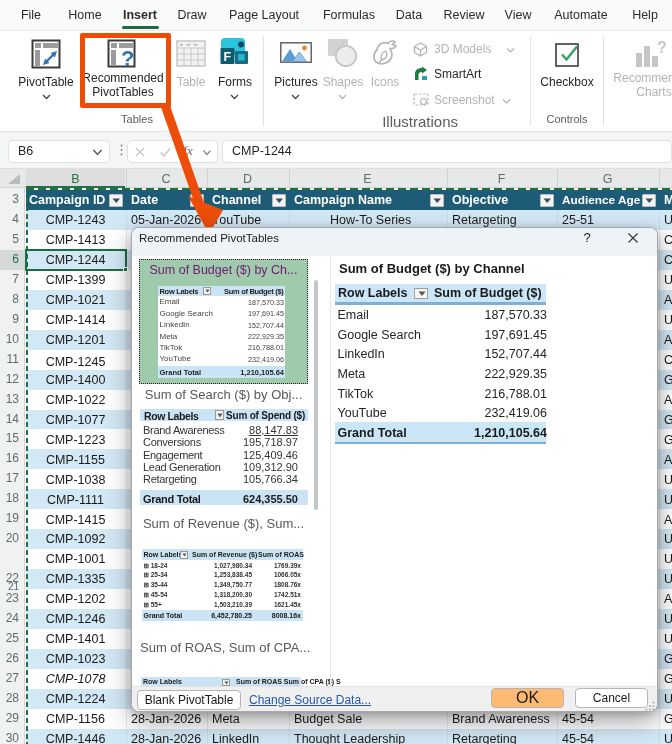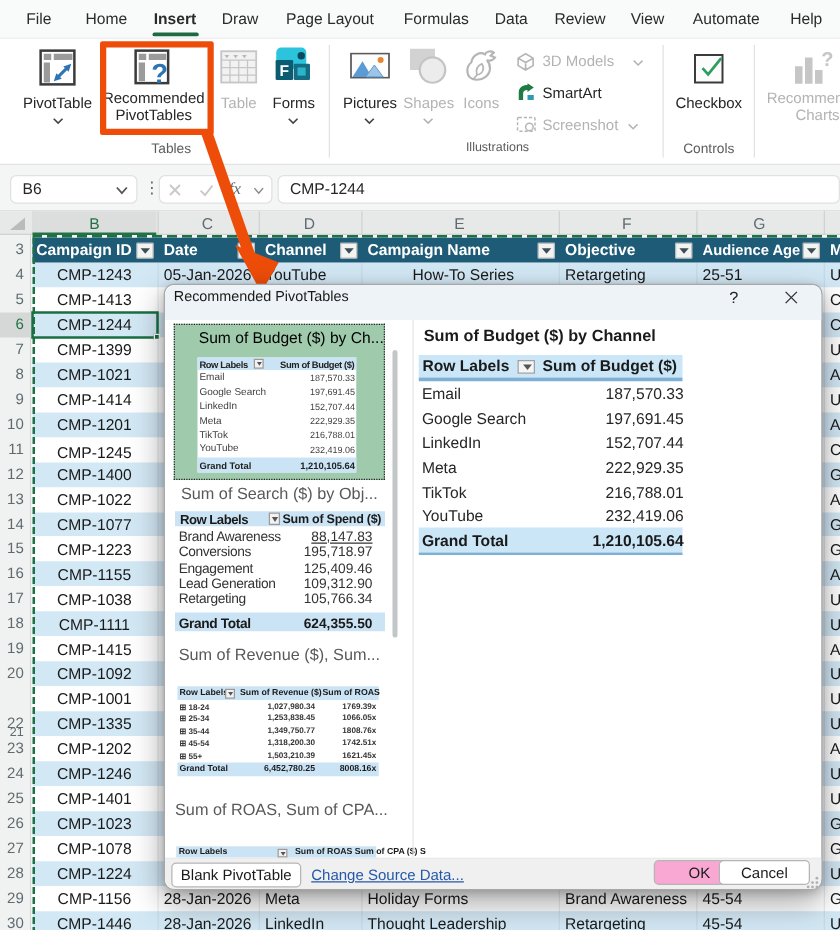--- a/index.html
+++ b/index.html
@@ -19,21 +19,21 @@
 <div class="abs" style="left:404px;top:8px;width:120px;text-align:center;font-size:12.5px;color:#2b2b2b;">Review</div>
 <div class="abs" style="left:458px;top:8px;width:120px;text-align:center;font-size:12.5px;color:#2b2b2b;">View</div>
 <div class="abs" style="left:521px;top:8px;width:120px;text-align:center;font-size:12.5px;color:#2b2b2b;">Automate</div>
 <div class="abs" style="left:585px;top:8px;width:120px;text-align:center;font-size:12.5px;color:#2b2b2b;">Help</div>
 <div class="abs" style="left:122px;top:26px;width:37px;height:3px;background:#1e6b43;border-radius:2px;"></div>
 <div class="abs" style="left:0;top:30px;width:672px;height:102px;background:#ffffff;border-bottom:1px solid #e4e4e4;border-top:1px solid #ececec;"></div>
 <div class="abs" style="left:263px;top:36px;width:1px;height:90px;background:#e2e2e2;"></div>
 <div class="abs" style="left:530px;top:36px;width:1px;height:90px;background:#e2e2e2;"></div>
 <div class="abs" style="left:603px;top:36px;width:1px;height:90px;background:#e2e2e2;"></div>
 <div class="abs" style="left:77px;top:113px;width:120px;text-align:center;font-size:11px;color:#5c5c5c;">Tables</div>
-<div class="abs" style="left:338px;top:113px;width:120px;text-align:center;font-size:10px;color:#5c5c5c;">Illustrations</div>
+<div class="abs" style="left:338px;top:113px;width:120px;text-align:right;font-size:15px;color:#5c5c5c;">Illustrations</div>
 <div class="abs" style="left:507px;top:113px;width:120px;text-align:center;font-size:11px;color:#5c5c5c;">Controls</div>
 <svg class="abs" style="left:31px;top:39px;" width="31" height="31" viewBox="0 0 31 31">
 <rect x="1.5" y="1.5" width="27" height="27" fill="none" stroke="#3b3b3b" stroke-width="2"></rect>
 <rect x="4" y="4" width="6" height="5" fill="#9b9b9b"></rect>
 <rect x="12" y="4" width="15" height="5" fill="#9b9b9b"></rect>
 <rect x="4" y="11" width="5" height="16" fill="#9b9b9b"></rect>
 <line x1="15.5" y1="22.5" x2="22.5" y2="15.5" stroke="#2e74b5" stroke-width="2.4"></line>
 <path d="M26 12 L23.9 18.4 L19.6 14.1 z" fill="#2e74b5"></path>
 <path d="M12 26 L14.1 19.6 L18.4 23.9 z" fill="#2e74b5"></path>
 </svg>
@@ -323,32 +323,32 @@
 <div class="abs" style="left:26px;top:472.5px;width:99px;text-align:center;font-size:12.5px;color:#1a1a1a;">CMP-1038</div>
 <div class="abs" style="left:26px;top:492.5px;width:99px;text-align:center;font-size:12.5px;color:#1a1a1a;">CMP-1111</div>
 <div class="abs" style="left:26px;top:512.5px;width:99px;text-align:center;font-size:12.5px;color:#1a1a1a;">CMP-1415</div>
 <div class="abs" style="left:26px;top:532.4px;width:99px;text-align:center;font-size:12.5px;color:#1a1a1a;">CMP-1092</div>
 <div class="abs" style="left:26px;top:552.4px;width:99px;text-align:center;font-size:12.5px;color:#1a1a1a;">CMP-1001</div>
 <div class="abs" style="left:26px;top:572.3px;width:99px;text-align:center;font-size:12.5px;color:#1a1a1a;">CMP-1335</div>
 <div class="abs" style="left:26px;top:592.2px;width:99px;text-align:center;font-size:12.5px;color:#1a1a1a;">CMP-1202</div>
 <div class="abs" style="left:26px;top:612.2px;width:99px;text-align:center;font-size:12.5px;color:#1a1a1a;">CMP-1246</div>
 <div class="abs" style="left:26px;top:632.2px;width:99px;text-align:center;font-size:12.5px;color:#1a1a1a;">CMP-1401</div>
 <div class="abs" style="left:26px;top:652.1px;width:99px;text-align:center;font-size:12.5px;color:#1a1a1a;">CMP-1023</div>
-<div class="abs" style="left:26px;top:672.0px;width:99px;text-align:center;font-size:12.5px;color:#1a1a1a;">CMP-1078</div>
+<div class="abs" style="left:26px;top:672.0px;width:99px;text-align:center;font-size:12.5px;color:#1a1a1a;font-style:italic;">CMP-1078</div>
 <div class="abs" style="left:26px;top:692.0px;width:99px;text-align:center;font-size:12.5px;color:#1a1a1a;">CMP-1224</div>
 <div class="abs" style="left:26px;top:712.0px;width:99px;text-align:center;font-size:12.5px;color:#1a1a1a;">CMP-1156</div>
 <div class="abs" style="left:26px;top:731.9px;width:99px;text-align:center;font-size:12.5px;color:#1a1a1a;">CMP-1446</div>
 <div class="abs" style="left:131px;top:213.2px;font-size:12.5px;color:#1a1a1a;white-space:nowrap;">05-Jan-2026</div>
 <div class="abs" style="left:212px;top:213.2px;font-size:12.5px;color:#1a1a1a;white-space:nowrap;">YouTube</div>
 <div class="abs" style="left:294px;top:213.2px;font-size:12.5px;color:#1a1a1a;white-space:nowrap;margin-left:36px;">How-To Series</div>
 <div class="abs" style="left:452px;top:213.2px;font-size:12.5px;color:#1a1a1a;white-space:nowrap;">Retargeting</div>
 <div class="abs" style="left:562px;top:213.2px;font-size:12.5px;color:#1a1a1a;white-space:nowrap;">25-51</div>
 <div class="abs" style="left:131px;top:712.0px;font-size:12.5px;color:#1a1a1a;white-space:nowrap;">28-Jan-2026</div>
 <div class="abs" style="left:212px;top:712.0px;font-size:12.5px;color:#1a1a1a;white-space:nowrap;">Meta</div>
-<div class="abs" style="left:294px;top:712.0px;font-size:12.5px;color:#1a1a1a;white-space:nowrap;">Holiday Forms</div>
+<div class="abs" style="left:294px;top:712.0px;font-size:12.5px;color:#1a1a1a;white-space:nowrap;">Budget Sale</div>
 <div class="abs" style="left:452px;top:712.0px;font-size:12.5px;color:#1a1a1a;white-space:nowrap;">Brand Awareness</div>
 <div class="abs" style="left:562px;top:712.0px;font-size:12.5px;color:#1a1a1a;white-space:nowrap;">45-54</div>
 <div class="abs" style="left:131px;top:731.9px;font-size:12.5px;color:#1a1a1a;white-space:nowrap;">28-Jan-2026</div>
 <div class="abs" style="left:212px;top:731.9px;font-size:12.5px;color:#1a1a1a;white-space:nowrap;">LinkedIn</div>
 <div class="abs" style="left:294px;top:731.9px;font-size:12.5px;color:#1a1a1a;white-space:nowrap;">Thought Leadership</div>
 <div class="abs" style="left:452px;top:731.9px;font-size:12.5px;color:#1a1a1a;white-space:nowrap;">Retargeting</div>
 <div class="abs" style="left:562px;top:731.9px;font-size:12.5px;color:#1a1a1a;white-space:nowrap;">45-54</div>
 <div class="abs" style="left:664px;top:213.2px;font-size:12.5px;color:#1a1a1a;">U</div>
 <div class="abs" style="left:664px;top:233.1px;font-size:12.5px;color:#1a1a1a;">C</div>
 <div class="abs" style="left:664px;top:253.1px;font-size:12.5px;color:#1a1a1a;">C</div>
@@ -384,21 +384,21 @@
 <path d="M38 96 L73 110 L59 134 z" fill="#ee4d09"></path>
 </svg>
 <div class="abs" style="left:131px;top:227px;width:527px;height:485px;background:#ffffff;border:1px solid #a8a8a8;border-radius:8px;box-shadow:0 10px 26px rgba(0,0,0,0.35), 0 2px 8px rgba(0,0,0,0.18);"></div>
 <div class="abs" style="left:132px;top:228px;width:525px;height:28px;background:#eef3f7;border-radius:8px 8px 0 0;"></div>
 <div class="abs" style="left:139px;top:232px;font-size:11.5px;color:#1a1a1a;">Recommended PivotTables</div>
 <div class="abs" style="left:577px;top:230px;width:20px;text-align:center;font-size:13px;color:#222;">?</div>
 <svg class="abs" style="left:627px;top:232px;" width="12" height="12">
     <path d="M1.5 1.5 L10.5 10.5 M10.5 1.5 L1.5 10.5" stroke="#333" stroke-width="1.1" fill="none"></path>
   </svg>
 <div class="abs" style="left:139px;top:259px;width:169px;height:125px;background:#9fcbac;border:1.5px dotted #222;"></div>
-<div class="abs" style="left:140px;top:263px;width:167px;text-align:right;font-size:12.5px;color:#000000;white-space:nowrap;">Sum of Budget ($) by Ch...</div>
+<div class="abs" style="left:140px;top:263px;width:167px;text-align:center;font-size:12.5px;color:#701a75;white-space:nowrap;">Sum of Budget ($) by Ch...</div>
 <div class="abs" style="left:157.5px;top:286px;width:127px;height:92.4px;background:#fff;"></div>
 <div class="abs" style="left:157.5px;top:286px;width:127px;height:9.5px;background:#cbe4f5;"></div>
 <div class="abs" style="left:159.5px;top:287px;font-size:7.5px;font-weight:bold;color:#222;letter-spacing:-0.3px;">Row Labels</div>
 <div class="abs" style="left:203px;top:286.8px;width:8px;height:8px;background:#f2f2f2;border:0.5px solid #999;"></div>
 <div class="abs" style="left:204.8px;top:289.3px;">
     <svg width="5" height="4">
       <path d="M0.5 0.5 L4.5 0.5 L2.5 3.5 z" fill="#555"></path>
     </svg>
   </div>
 <div class="abs" style="left:206px;top:287px;width:77.5px;text-align:right;font-size:7.5px;font-weight:bold;color:#222;letter-spacing:-0.3px;white-space:nowrap;">Sum of Budget ($)</div>
@@ -505,21 +505,21 @@
 <div class="abs" style="left:430px;top:386.5px;width:117px;text-align:right;font-size:12.5px;color:#262626;">216,788.01</div>
 <div class="abs" style="left:337.5px;top:406.1px;font-size:12.5px;color:#262626;">YouTube</div>
 <div class="abs" style="left:430px;top:406.1px;width:117px;text-align:right;font-size:12.5px;color:#262626;">232,419.06</div>
 <div class="abs" style="left:335px;top:422.3px;width:211px;height:19.6px;background:#cbe6f7;"></div>
 <div class="abs" style="left:335px;top:441.9px;width:211px;height:2.5px;background:#7eafd4;"></div>
 <div class="abs" style="left:337.5px;top:426.3px;font-size:12.5px;font-weight:bold;color:#1a1a1a;">Grand Total</div>
 <div class="abs" style="left:430px;top:426.3px;width:117px;text-align:right;font-size:12.5px;font-weight:bold;color:#1a1a1a;">1,210,105.64</div>
 <div class="abs" style="left:132px;top:686px;width:525px;height:25px;background:#f0f0f0;border-top:1px solid #e3e3e3;border-radius:0 0 8px 8px;"></div>
 <div class="abs" style="left:137px;top:690px;width:104px;height:20px;background:#fff;border:1px solid #b5b5b5;border-radius:4px;text-align:center;font-size:12px;color:#1a1a1a;line-height:18px;">Blank PivotTable</div>
 <div class="abs" style="left:249px;top:693px;font-size:12px;color:#2458a8;text-decoration:underline;">Change Source Data...</div>
-<div class="abs" style="left:491px;top:688px;width:73px;height:20px;background:#f9a8d4;border:1px solid #b5b5b5;border-radius:4px;text-align:center;font-size:12px;color:#1a1a1a;line-height:18px;margin-left:32px;">OK</div>
+<div class="abs" style="left:491px;top:688px;width:73px;height:20px;background:#fdba74;border:1px solid #b5b5b5;border-radius:4px;text-align:center;font-size:16px;color:#1a1a1a;line-height:18px;">OK</div>
 <div class="abs" style="left:575px;top:688px;width:73px;height:20px;background:#fff;border:1px solid #b5b5b5;border-radius:4px;text-align:center;font-size:12px;color:#1a1a1a;line-height:18px;">Cancel</div>
 <svg class="abs" style="left:644px;top:700px;" width="12" height="12">
     <g fill="#b0b0b0">
       <circle cx="9.5" cy="2.5" r="1.1"></circle>
       <circle cx="6" cy="6" r="1.1"></circle>
       <circle cx="9.5" cy="6" r="1.1"></circle>
       <circle cx="2.5" cy="9.5" r="1.1"></circle>
       <circle cx="6" cy="9.5" r="1.1"></circle>
       <circle cx="9.5" cy="9.5" r="1.1"></circle>
     </g>

